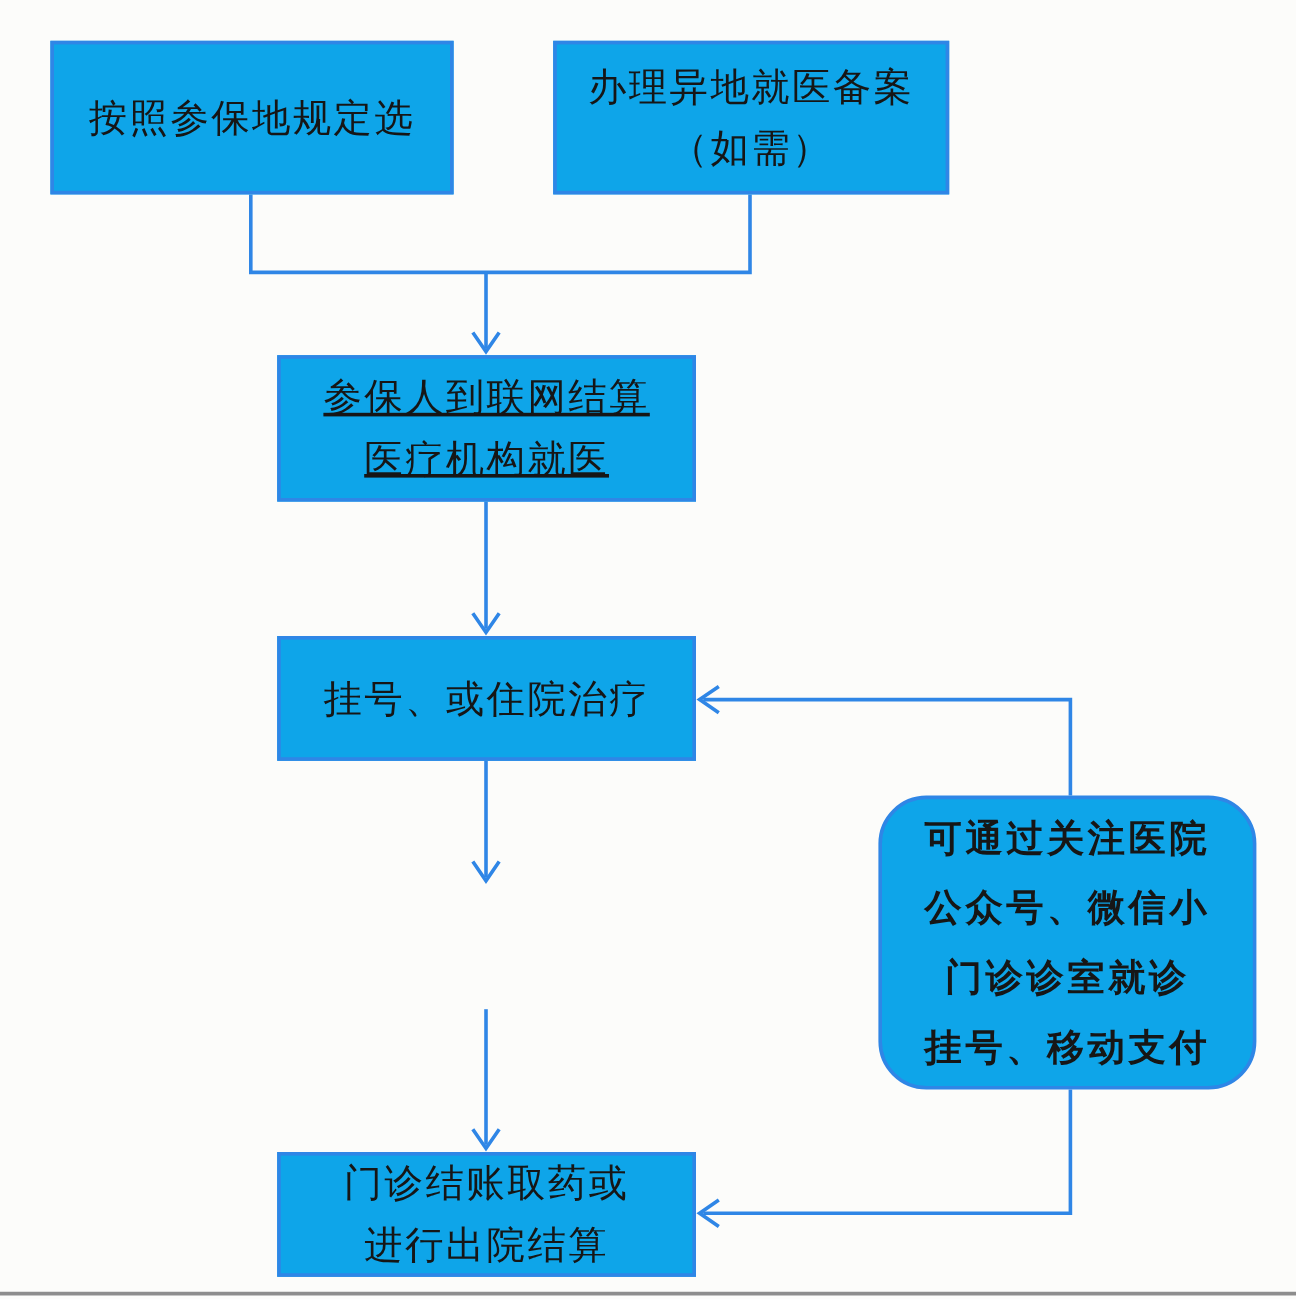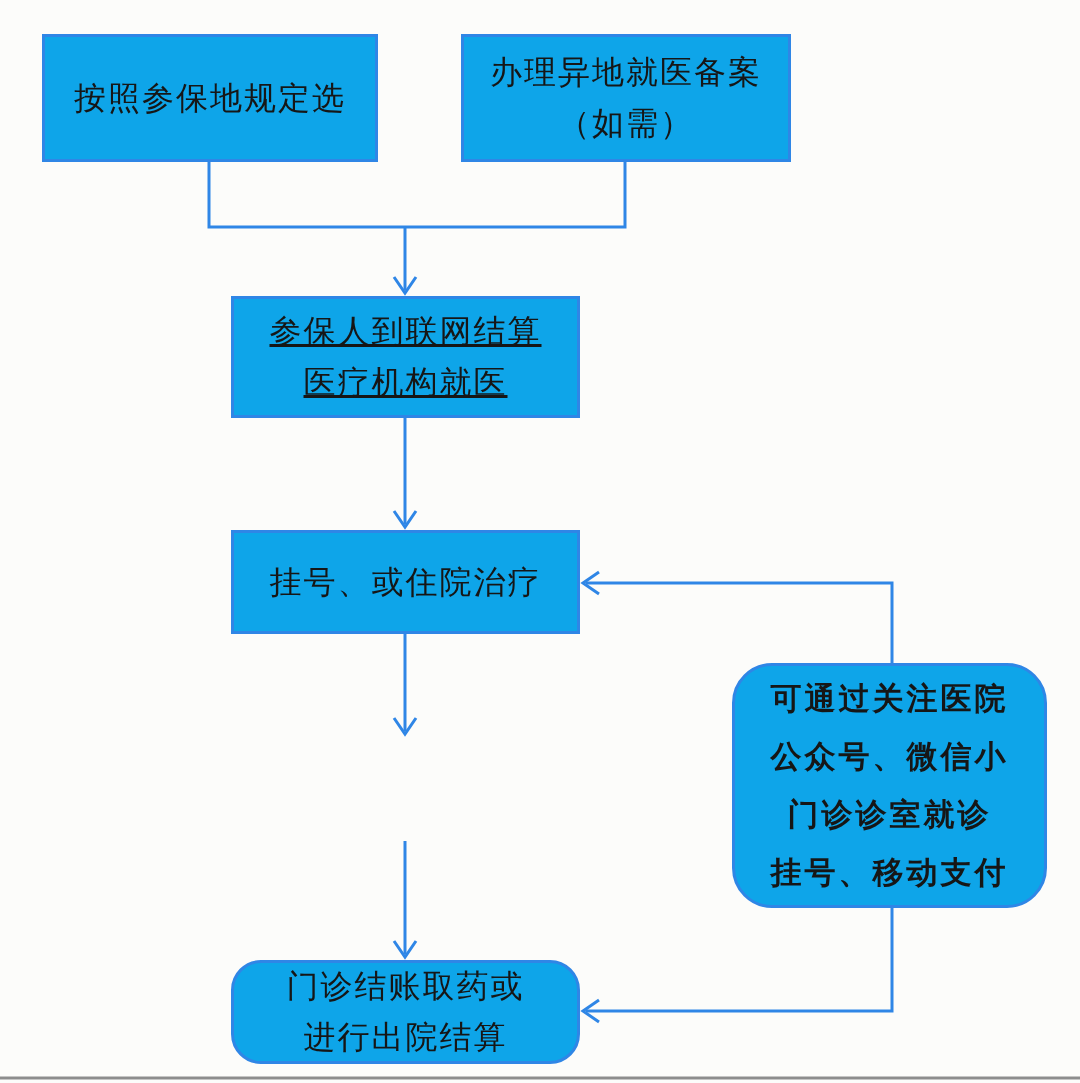--- a/index.html
+++ b/index.html
@@ -48,21 +48,21 @@
     font-size: 32px;
     line-height: 51px;
     letter-spacing: 2px;
   }
   .node span { display: block; white-space: nowrap; }
   #node-select-provider { left: 42px;  top: 34px;  width: 336px; height: 128px; }
   #node-remote-filing   { left: 461px; top: 34px;  width: 330px; height: 128px; }
   #node-visit-networked { left: 231px; top: 296px; width: 349px; height: 122px; text-decoration: underline; }
   #node-register        { left: 231px; top: 530px; width: 349px; height: 104px; }
   #node-clinic          { left: 231px; top: 737px; width: 349px; height: 104px; }
-  #node-settle          { left: 231px; top: 960px; width: 349px; height: 104px; border-radius: 30px; }
+  #node-settle          { left: 231px; top: 960px; width: 349px; height: 104px; }
   #node-online-tip {
     left: 732px; top: 663px; width: 315px; height: 245px;
     border-radius: 40px;
     font-size: 31px;
     line-height: 58px;
     letter-spacing: 3px;
     font-weight: bold;
   }
 </style>
 </head>

